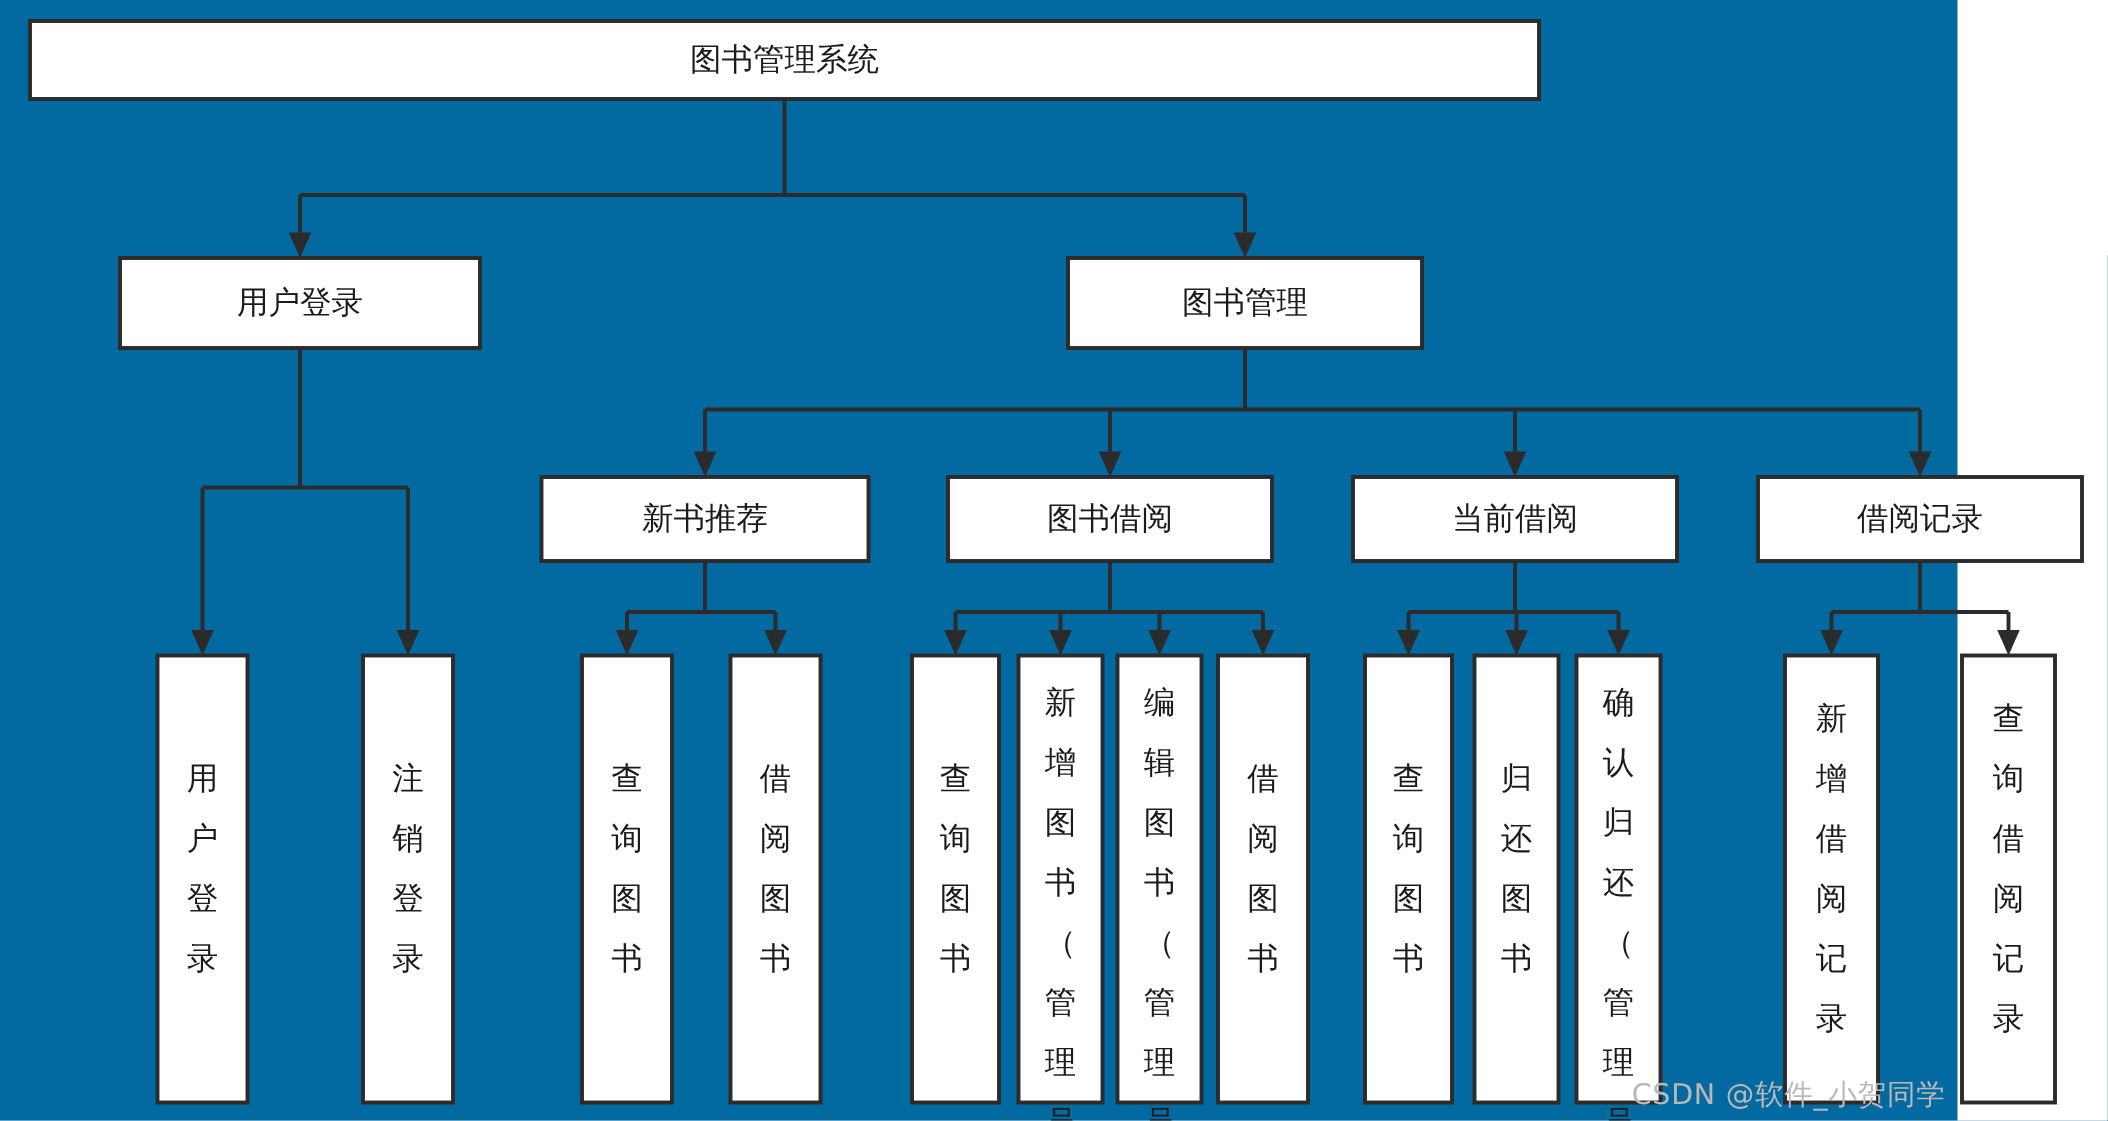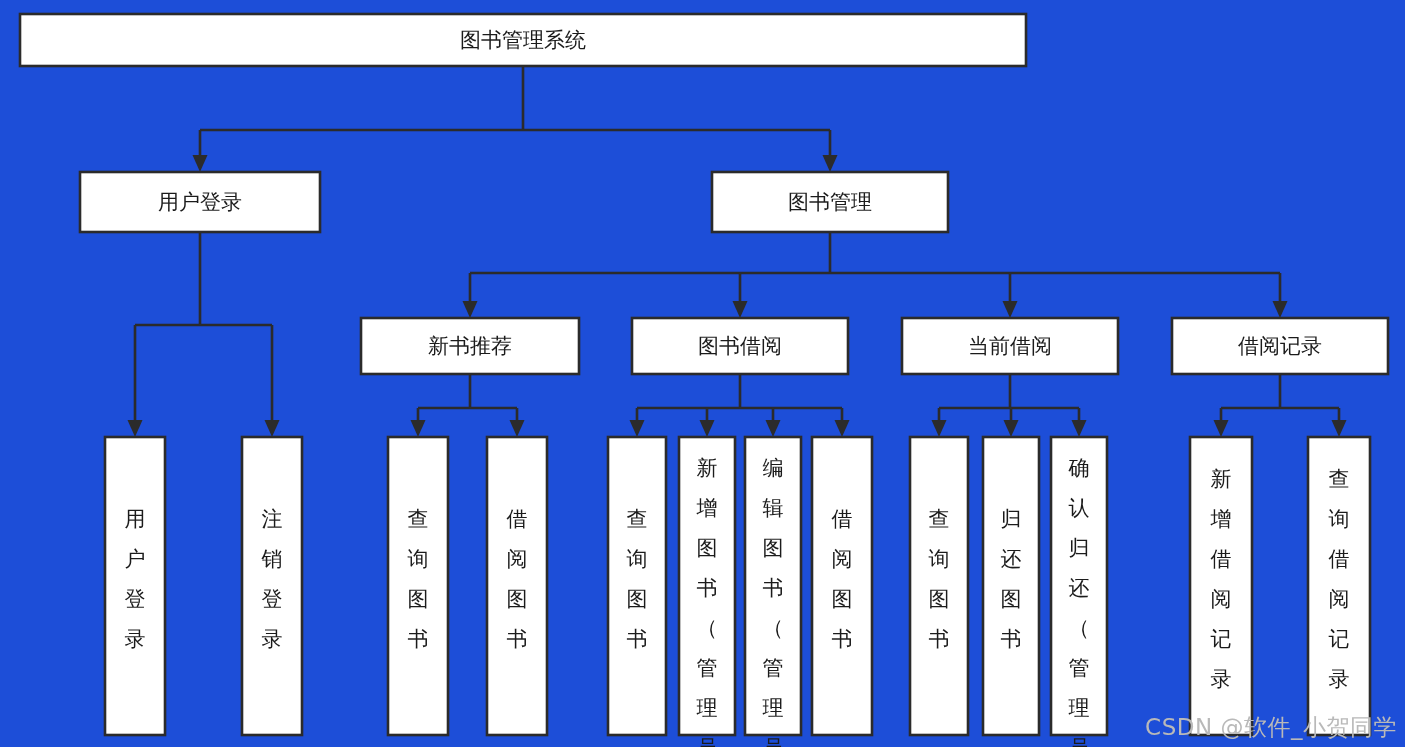--- a/index.html
+++ b/index.html
@@ -8,23 +8,23 @@
     background: #ffffff;
   }
   body {
     width: 1405px;
     height: 747px;
     font-family: "DejaVu Sans", "Liberation Sans", sans-serif;
     overflow: hidden;
   }
   #diagram-root {
     position: relative;
-    width: 1405px;
+    width: 1305px;
     height: 747px;
-    background: #1d4ed8;
+    background: #0369a1;
   }
   svg#diagram-svg {
     position: absolute;
     top: 0;
     left: 0;
     width: 1405px;
     height: 747px;
     display: block;
   }
   .node-box {
@@ -54,21 +54,21 @@
     font-family: "DejaVu Sans", "Liberation Sans", sans-serif;
     font-size: 21px;
     fill: #1b1b1b;
     text-anchor: middle;
   }
   .watermark-text {
     position: absolute;
     right: 8px;
     bottom: 4px;
     font-family: "DejaVu Sans", "Liberation Sans", sans-serif;
-    font-size: 23px;
+    font-size: 19px;
     color: #b9b9b9;
     letter-spacing: 0.5px;
     white-space: nowrap;
     user-select: none;
   }
 </style>
 </head>
 <body>
 
 <div id="diagram-root">

